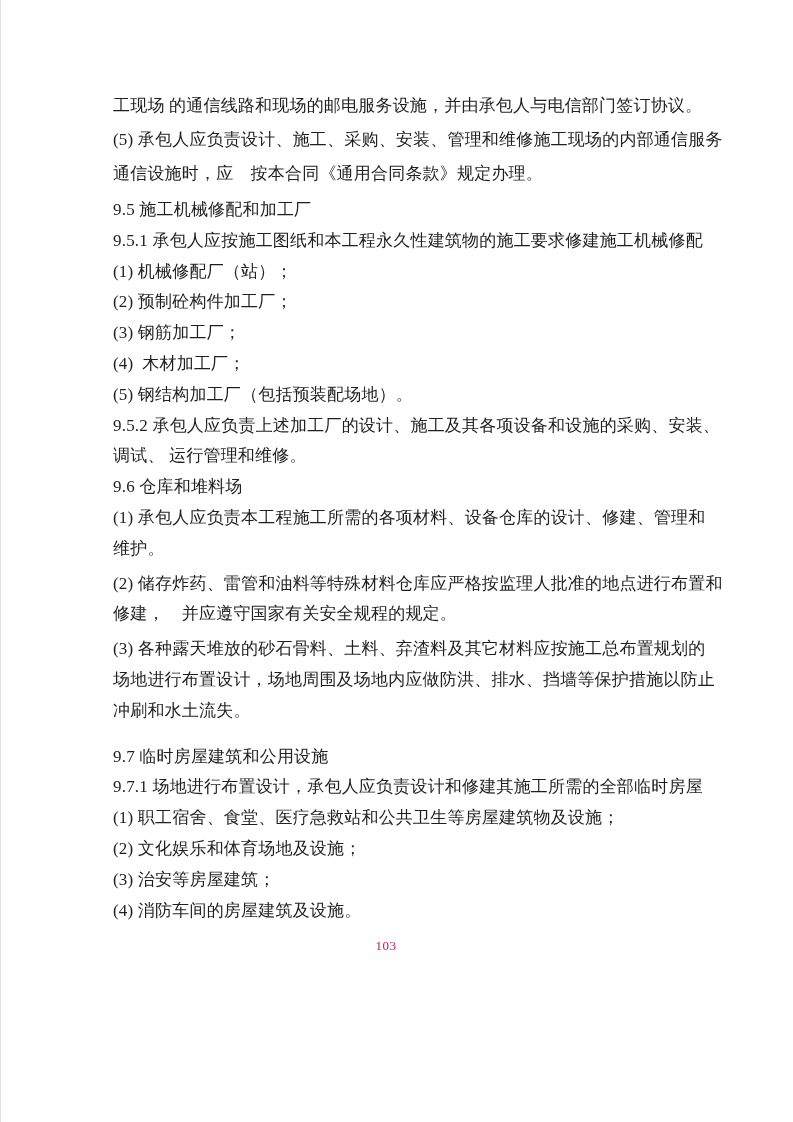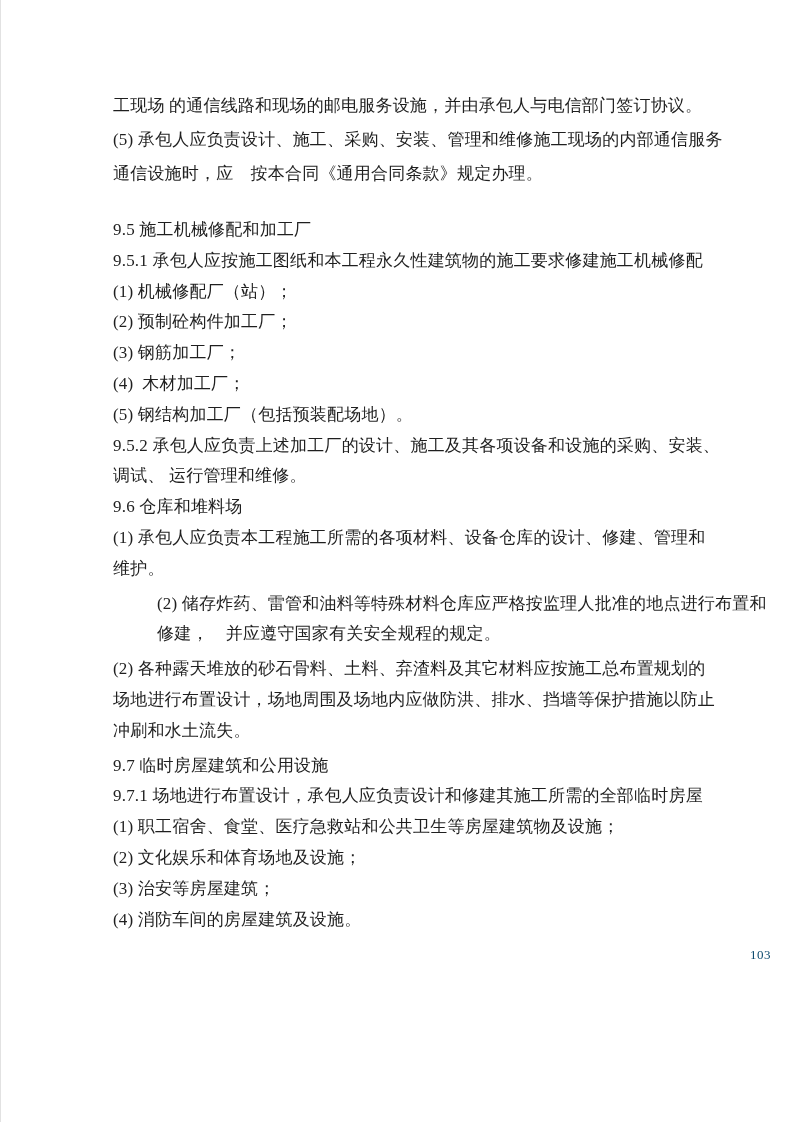--- a/index.html
+++ b/index.html
@@ -28,37 +28,37 @@
     font-size: 17px;
     line-height: 30.8px;
     letter-spacing: 0.2px;
     white-space: pre;
   }
   .block-loose .line {
     line-height: 34px;
   }
   .pagenum {
     margin-top: 12px;
-    text-align: right;
+    text-align: center;
     font-size: 13px;
     letter-spacing: 0.5px;
-    color: #0c4a6e;
+    color: #be185d;
   }
 </style>
 </head>
 <body>
 
 <div class="page">
   <div class="doc-body" id="doc-body">
       <div class="block block-loose">
         <div class="line">工现场 的通信线路和现场的邮电服务设施，并由承包人与电信部门签订协议。</div>
         <div class="line">(5) 承包人应负责设计、施工、采购、安装、管理和维修施工现场的内部通信服务</div>
         <div class="line">通信设施时，应　按本合同《通用合同条款》规定办理。</div>
       </div>
-      <div class="block" style="margin-top: 24px;">
+      <div class="block" style="margin-top: 4px;">
         <div class="line">9.5 施工机械修配和加工厂</div>
       </div>
       <div class="block">
         <div class="line">9.5.1 承包人应按施工图纸和本工程永久性建筑物的施工要求修建施工机械修配</div>
       </div>
       <div class="block">
         <div class="line">(1) 机械修配厂（站）；</div>
         <div class="line">(2) 预制砼构件加工厂；</div>
         <div class="line">(3) 钢筋加工厂；</div>
         <div class="line">(4)  木材加工厂；</div>
@@ -68,30 +68,30 @@
         <div class="line">9.5.2 承包人应负责上述加工厂的设计、施工及其各项设备和设施的采购、安装、</div>
         <div class="line">调试、 运行管理和维修。</div>
       </div>
       <div class="block">
         <div class="line">9.6 仓库和堆料场</div>
       </div>
       <div class="block">
         <div class="line">(1) 承包人应负责本工程施工所需的各项材料、设备仓库的设计、修建、管理和</div>
         <div class="line">维护。</div>
       </div>
-      <div class="block" style="margin-top: 4px; margin-left: 44px;">
+      <div class="block" style="margin-top: 4px;">
         <div class="line">(2) 储存炸药、雷管和油料等特殊材料仓库应严格按监理人批准的地点进行布置和</div>
         <div class="line">修建，　并应遵守国家有关安全规程的规定。</div>
       </div>
       <div class="block" style="margin-top: 4px;">
-        <div class="line">(2) 各种露天堆放的砂石骨料、土料、弃渣料及其它材料应按施工总布置规划的</div>
+        <div class="line">(3) 各种露天堆放的砂石骨料、土料、弃渣料及其它材料应按施工总布置规划的</div>
         <div class="line">场地进行布置设计，场地周围及场地内应做防洪、排水、挡墙等保护措施以防止</div>
         <div class="line">冲刷和水土流失。</div>
       </div>
-      <div class="block" style="margin-top: 4px;">
+      <div class="block" style="margin-top: 15px;">
         <div class="line">9.7 临时房屋建筑和公用设施</div>
       </div>
       <div class="block">
         <div class="line">9.7.1 场地进行布置设计，承包人应负责设计和修建其施工所需的全部临时房屋</div>
       </div>
       <div class="block">
         <div class="line">(1) 职工宿舍、食堂、医疗急救站和公共卫生等房屋建筑物及设施；</div>
         <div class="line">(2) 文化娱乐和体育场地及设施；</div>
         <div class="line">(3) 治安等房屋建筑；</div>
         <div class="line">(4) 消防车间的房屋建筑及设施。</div>

